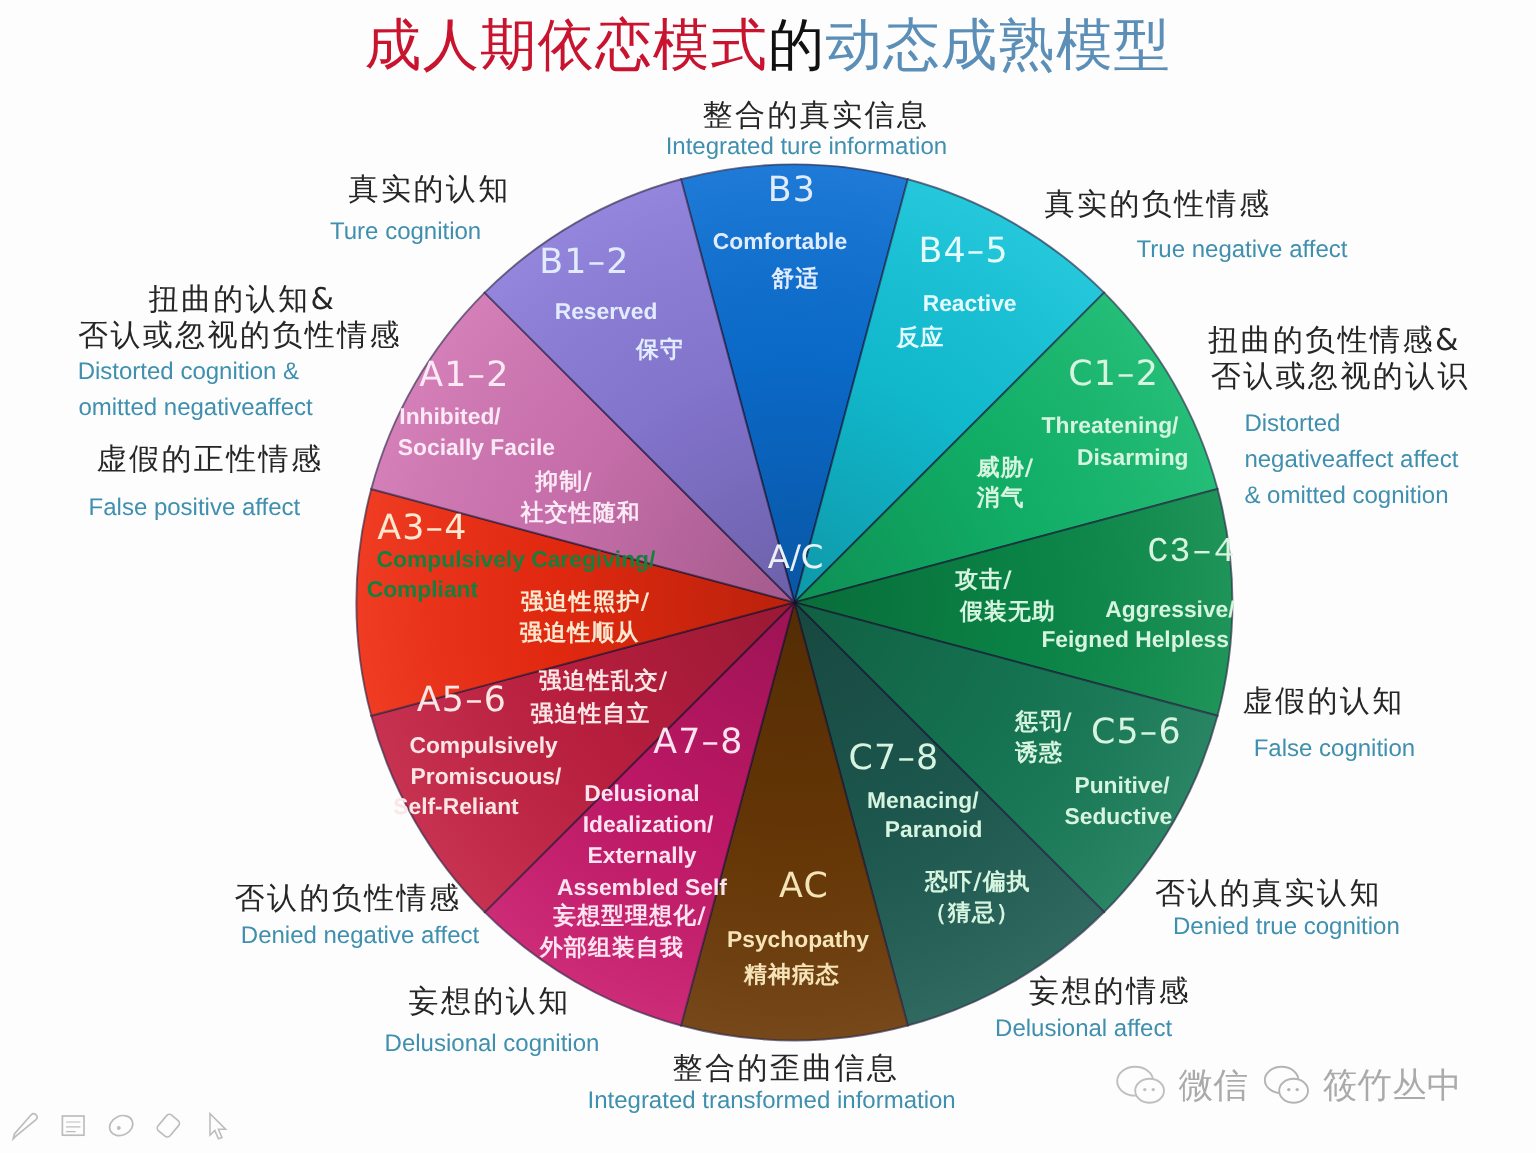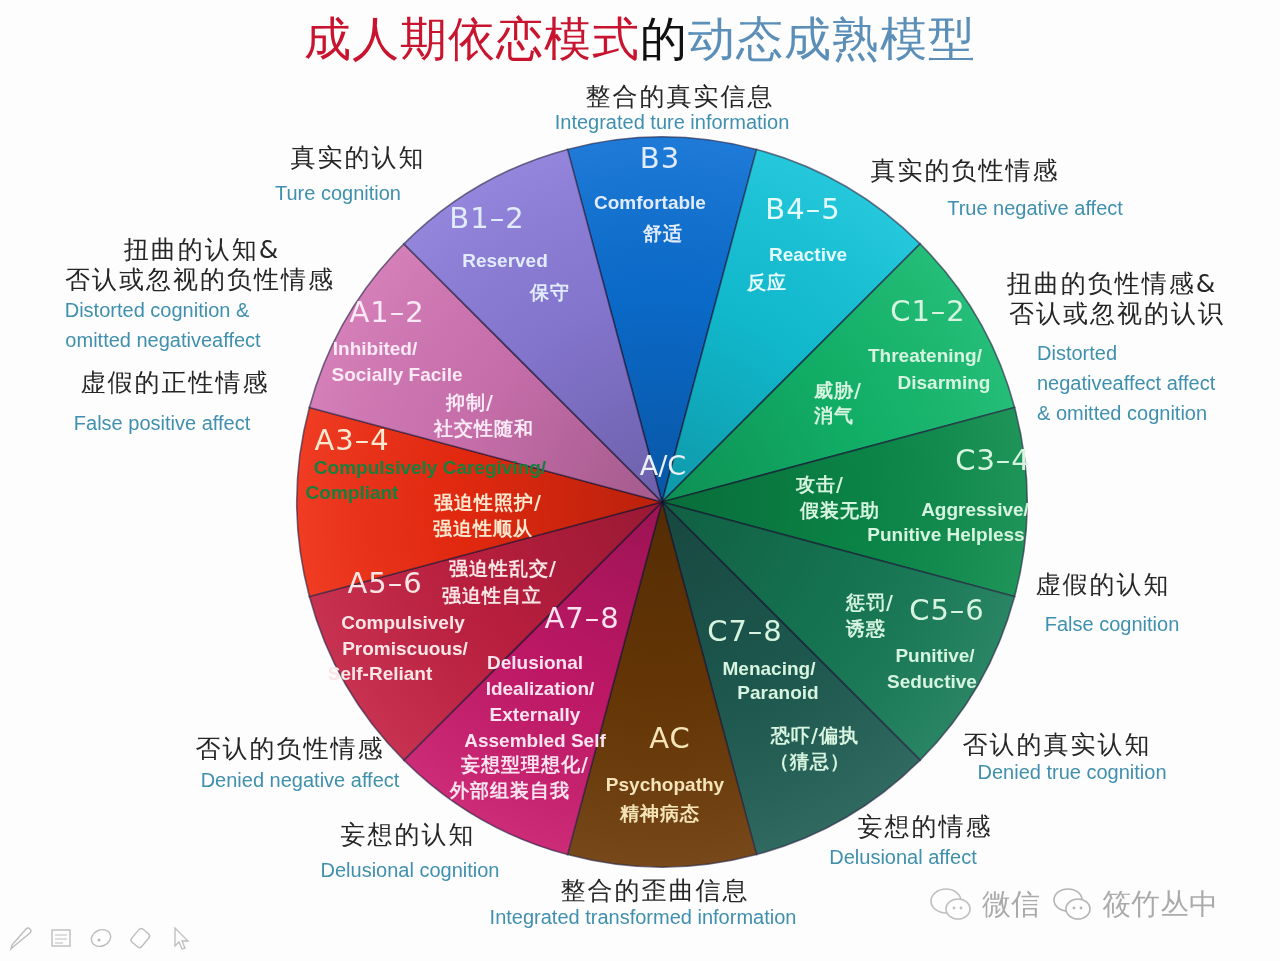--- a/index.html
+++ b/index.html
@@ -95,23 +95,23 @@
 
   <div>
     <div class="ctr code t-c" style="left:928px; top:311px;">C1–2</div>
     <div class="ctr en t-c" style="left:925px; top:355px;">Threatening/</div>
     <div class="ctr en t-c" style="left:938px; top:382px;padding-left:12px;">Disarming</div>
     <div class="ctr zh t-c" style="left:838px; top:390px;">威胁/</div>
     <div class="ctr zh t-c" style="left:834px; top:415px;">消气</div>
   </div>
 
   <div>
-    <div class="ctr code t-c" style="left:993px; top:460px;">C3–4</div>
+    <div class="ctr code t-c" style="left:993px; top:460px;font-family:Liberation Mono, monospace;">C3–4</div>
     <div class="ctr en t-c" style="left:975px; top:509px;">Aggressive/</div>
-    <div class="ctr en t-c" style="left:946px; top:534px;">Punitive Helpless</div>
+    <div class="ctr en t-c" style="left:946px; top:534px;">Feigned Helpless</div>
     <div class="ctr zh t-c" style="left:820px; top:484px;">攻击/</div>
     <div class="ctr zh t-c" style="left:840px; top:510px;">假装无助</div>
   </div>
 
   <div>
     <div class="ctr code t-c" style="left:947px; top:610px;">C5–6</div>
     <div class="ctr en t-c" style="left:935px; top:655px;">Punitive/</div>
     <div class="ctr en t-c" style="left:932px; top:681px;">Seductive</div>
     <div class="ctr zh t-c" style="left:870px; top:602px;">惩罚/</div>
     <div class="ctr zh t-c" style="left:866px; top:628px;">诱惑</div>

